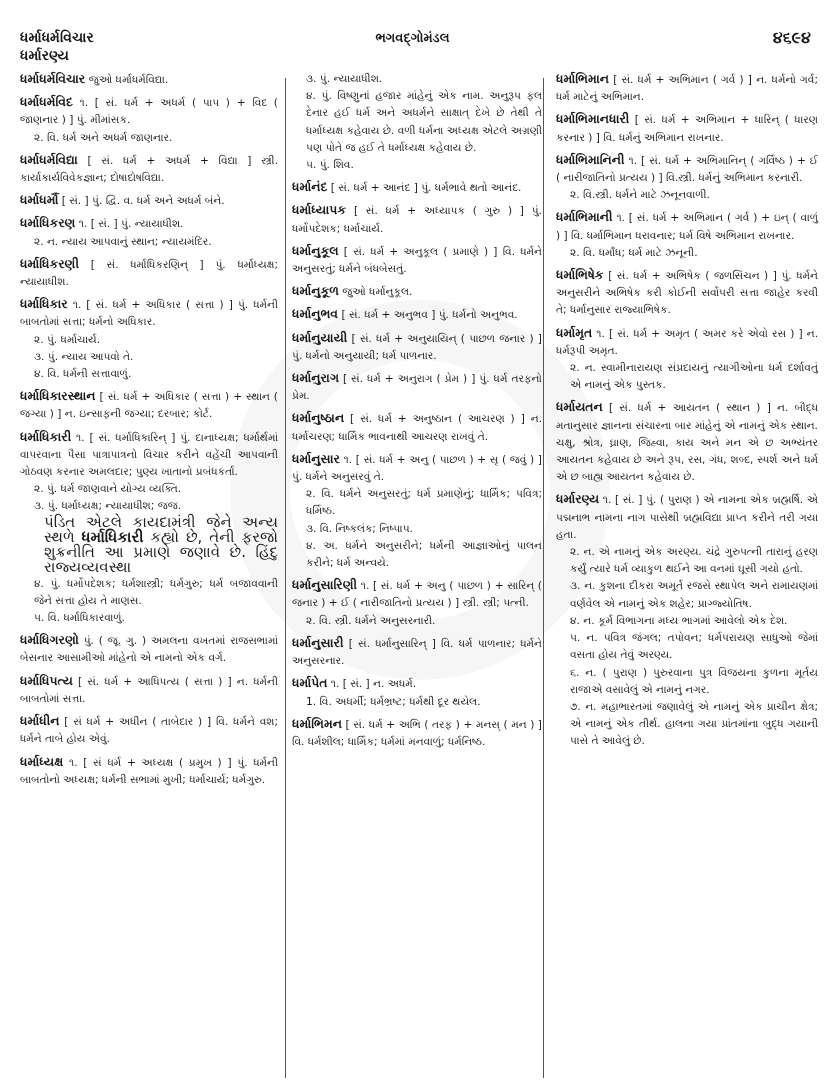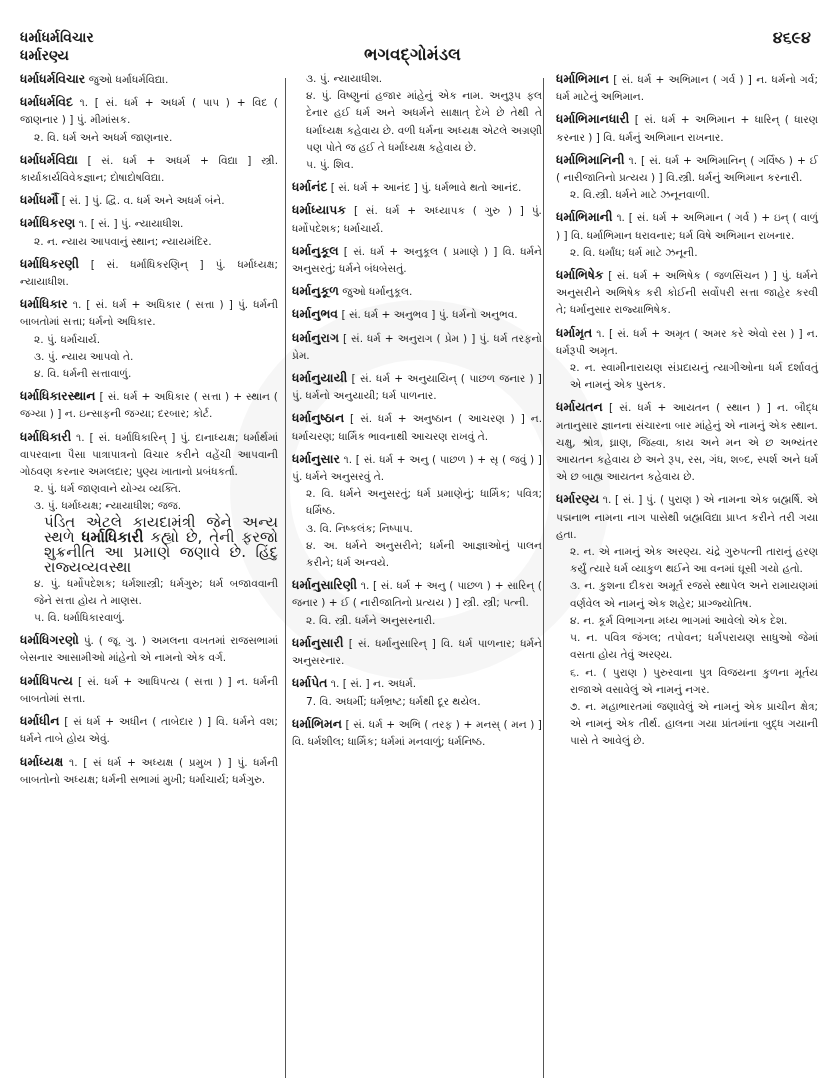--- a/index.html
+++ b/index.html
@@ -9,21 +9,21 @@
   }
   .watermark {
     position: absolute; left: 230px; top: 300px; width: 380px; height: 380px;
     border-radius: 50%; border: 60px solid rgba(0,0,0,0.035); box-sizing: border-box;
     pointer-events: none;
   }
   .header {
     position: absolute; top: 24px; left: 0; width: 825px; height: 40px;
   }
   .guide-words { position: absolute; left: 20px; top: 4px; font-weight: bold; font-size: 14px; line-height: 18px; }
-  .running-title { position: absolute; left: 0; right: 0; top: 20px; text-align: center; font-size: 17px; font-weight: bold; }
+  .running-title { position: absolute; left: 0; right: 0; top: 6px; text-align: center; font-size: 13px; font-weight: bold; }
   .page-number { position: absolute; right: 14px; top: 4px; font-size: 16px; font-weight: bold; }
 
   .columns { position: absolute; top: 70px; left: 20px; width: 795px; height: 1010px; }
   .col { position: absolute; top: 0; font-size: 10.6px; line-height: 17.2px; }
   .col-1 { left: 0; width: 258px; }
   .col-2 { left: 272px; width: 250px; }
   .col-3 { left: 536px; width: 262px; }
   .divider { position: absolute; top: 8px; width: 1px; height: 1000px; background: #555; }
   .divider-1 { left: 265px; }
   .divider-2 { left: 523px; }
@@ -70,27 +70,27 @@
       <div class="entry">
         <span class="sense">૩. પું. ન્યાયાધીશ.</span>
         <span class="sense">૪. પું. વિષ્ણુનાં હજાર માંહેનું એક નામ. અનુરૂપ ફલ દેનાર હઈ ધર્મ અને અધર્મને સાક્ષાત્ દેખે છે તેથી તે ધર્માધ્યક્ષ કહેવાય છે. વળી ધર્મના અધ્યક્ષ એટલે અગ્રણી પણ પોતે જ હઈ તે ધર્માધ્યક્ષ કહેવાય છે.</span>
         <span class="sense">૫. પું. શિવ.</span>
       </div>
       <div class="entry"><span class="hw">ધર્માનંદ</span> <span>[ સં. ધર્મ + આનંદ ] પું. ધર્મભાવે થતો આનંદ.</span></div>
       <div class="entry"><span class="hw">ધર્માધ્યાપક</span> <span>[ સં. ધર્મ + અધ્યાપક ( ગુરુ ) ] પું. ધર્મોપદેશક; ધર્માચાર્ય.</span></div>
       <div class="entry"><span class="hw">ધર્માનુકૂલ</span> <span>[ સં. ધર્મ + અનુકૂલ ( પ્રમાણે ) ] વિ. ધર્મને અનુસરતું; ધર્મને બંધબેસતું.</span></div>
       <div class="entry"><span class="hw">ધર્માનુકૂળ</span> <span>જુઓ ધર્માનુકૂલ.</span></div>
       <div class="entry"><span class="hw">ધર્માનુભવ</span> <span>[ સં. ધર્મ + અનુભવ ] પું. ધર્મનો અનુભવ.</span></div>
+      <div class="entry"><span class="hw">ધર્માનુયાયી</span> <span>[ સં. ધર્મ + અનુયાયિન્ ( પાછળ જનાર ) ] પું. ધર્મનો અનુયાયી; ધર્મ પાળનાર.</span></div>
       <div class="entry"><span class="hw">ધર્માનુરાગ</span> <span>[ સં. ધર્મ + અનુરાગ ( પ્રેમ ) ] પું. ધર્મ તરફનો પ્રેમ.</span></div>
-      <div class="entry"><span class="hw">ધર્માનુયાયી</span> <span>[ સં. ધર્મ + અનુયાયિન્ ( પાછળ જનાર ) ] પું. ધર્મનો અનુયાયી; ધર્મ પાળનાર.</span></div>
       <div class="entry"><span class="hw">ધર્માનુષ્ઠાન</span> <span>[ સં. ધર્મ + અનુષ્ઠાન ( આચરણ ) ] ન. ધર્માચરણ; ધાર્મિક ભાવનાથી આચરણ રાખવું તે.</span></div>
       <div class="entry"><span class="hw">ધર્માનુસાર</span> <span>૧. [ સં. ધર્મ + અનુ ( પાછળ ) + સૃ ( જવું ) ] પું. ધર્મને અનુસરવું તે.</span><span class="sense">૨. વિ. ધર્મને અનુસરતું; ધર્મ પ્રમાણેનું; ધાર્મિક; પવિત્ર; ધર્મિષ્ઠ.</span><span class="sense">૩. વિ. નિષ્કલંક; નિષ્પાપ.</span><span class="sense">૪. અ. ધર્મને અનુસરીને; ધર્મની આજ્ઞાઓનું પાલન કરીને; ધર્મ અન્વયે.</span></div>
       <div class="entry"><span class="hw">ધર્માનુસારિણી</span> <span>૧. [ સં. ધર્મ + અનુ ( પાછળ ) + સારિન્ ( જનાર ) + ઈ ( નારીજાતિનો પ્રત્યય ) ] સ્ત્રી. સ્ત્રી; પત્ની.</span><span class="sense">૨. વિ. સ્ત્રી. ધર્મને અનુસરનારી.</span></div>
       <div class="entry"><span class="hw">ધર્માનુસારી</span> <span>[ સં. ધર્માનુસારિન્ ] વિ. ધર્મ પાળનાર; ધર્મને અનુસરનાર.</span></div>
-      <div class="entry"><span class="hw">ધર્માપેત</span> <span>૧. [ સં. ] ન. અધર્મ.</span><span class="sense">7. વિ. અધર્મી; ધર્મભ્રષ્ટ; ધર્મથી દૂર થયેલ.</span></div>
+      <div class="entry"><span class="hw">ધર્માપેત</span> <span>૧. [ સં. ] ન. અધર્મ.</span><span class="sense">1. વિ. અધર્મી; ધર્મભ્રષ્ટ; ધર્મથી દૂર થયેલ.</span></div>
       <div class="entry"><span class="hw">ધર્માભિમન</span> <span>[ સં. ધર્મ + અભિ ( તરફ ) + મનસ્ ( મન ) ] વિ. ધર્મશીલ; ધાર્મિક; ધર્મમાં મનવાળું; ધર્મનિષ્ઠ.</span></div>
     </div>
   <div class="col col-3">
       <div class="entry"><span class="hw">ધર્માભિમાન</span> <span>[ સં. ધર્મ + અભિમાન ( ગર્વ ) ] ન. ધર્મનો ગર્વ; ધર્મ માટેનું અભિમાન.</span></div>
       <div class="entry"><span class="hw">ધર્માભિમાનધારી</span> <span>[ સં. ધર્મ + અભિમાન + ધારિન્ ( ધારણ કરનાર ) ] વિ. ધર્મનું અભિમાન રાખનાર.</span></div>
       <div class="entry"><span class="hw">ધર્માભિમાનિની</span> <span>૧. [ સં. ધર્મ + અભિમાનિન્ ( ગર્વિષ્ઠ ) + ઈ ( નારીજાતિનો પ્રત્યય ) ] વિ.સ્ત્રી. ધર્મનું અભિમાન કરનારી.</span><span class="sense">૨. વિ.સ્ત્રી. ધર્મને માટે ઝનૂનવાળી.</span></div>
       <div class="entry"><span class="hw">ધર્માભિમાની</span> <span>૧. [ સં. ધર્મ + અભિમાન ( ગર્વ ) + ઇન્ ( વાળું ) ] વિ. ધર્માભિમાન ધરાવનાર; ધર્મ વિષે અભિમાન રાખનાર.</span><span class="sense">૨. વિ. ધર્માંધ; ધર્મ માટે ઝનૂની.</span></div>
       <div class="entry"><span class="hw">ધર્માભિષેક</span> <span>[ સં. ધર્મ + અભિષેક ( જળસિંચન ) ] પું. ધર્મને અનુસરીને અભિષેક કરી કોઈની સર્વોપરી સત્તા જાહેર કરવી તે; ધર્માનુસાર રાજ્યાભિષેક.</span></div>
       <div class="entry"><span class="hw">ધર્મામૃત</span> <span>૧. [ સં. ધર્મ + અમૃત ( અમર કરે એવો રસ ) ] ન. ધર્મરૂપી અમૃત.</span><span class="sense">૨. ન. સ્વામીનારાયણ સંપ્રદાયનું ત્યાગીઓના ધર્મ દર્શાવતું એ નામનું એક પુસ્તક.</span></div>
       <div class="entry"><span class="hw">ધર્માયતન</span> <span>[ સં. ધર્મ + આયતન ( સ્થાન ) ] ન. બૌદ્ધ મતાનુસાર જ્ઞાનના સંચારના બાર માંહેનું એ નામનું એક સ્થાન. ચક્ષુ, શ્રોત્ર, ઘ્રાણ, જિહ્વા, કાય અને મન એ છ અભ્યંતર આયતન કહેવાય છે અને રૂપ, રસ, ગંધ, શબ્દ, સ્પર્શ અને ધર્મ એ છ બાહ્ય આયતન કહેવાય છે.</span></div>

